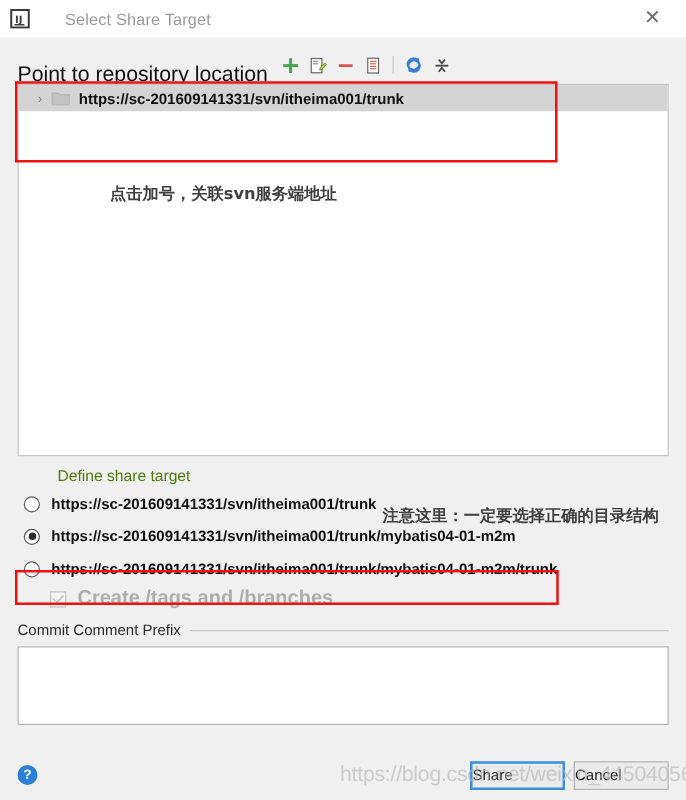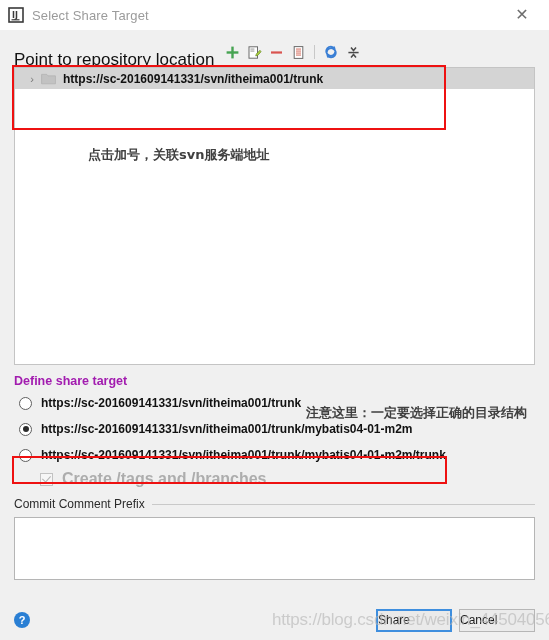--- a/index.html
+++ b/index.html
@@ -18,20 +18,21 @@
   }
 
   
   .titlebar {
     height: 30px;
     background: #ffffff;
     display: flex;
     align-items: center;
     padding: 0 0 0 8px;
     position: relative;
+    gap: 20px;
   }
   .title-icon {
     width: 16px;
     height: 16px;
     margin-right: 8px;
     flex: 0 0 auto;
     display: block;
   }
   .title-text {
     font-size: 13px;
@@ -167,25 +168,26 @@
     left: 88px;
     top: 116px;
   }
   #annot-dir {
     left: 306px;
     top: 374px;
   }
 
   
   .section-title {
-    font-weight: bold;
+    font-weight: normal;
     font-size: 12.5px;
-    color: #a21caf;
+    color: #4d7c0f;
     margin-top: 9px;
     margin-bottom: 2px;
+    margin-left: 32px;
   }
 
   .radio-row {
     display: flex;
     align-items: center;
     height: 26px;
     padding-left: 5px;
   }
   .radio-mark {
     width: 13px;

